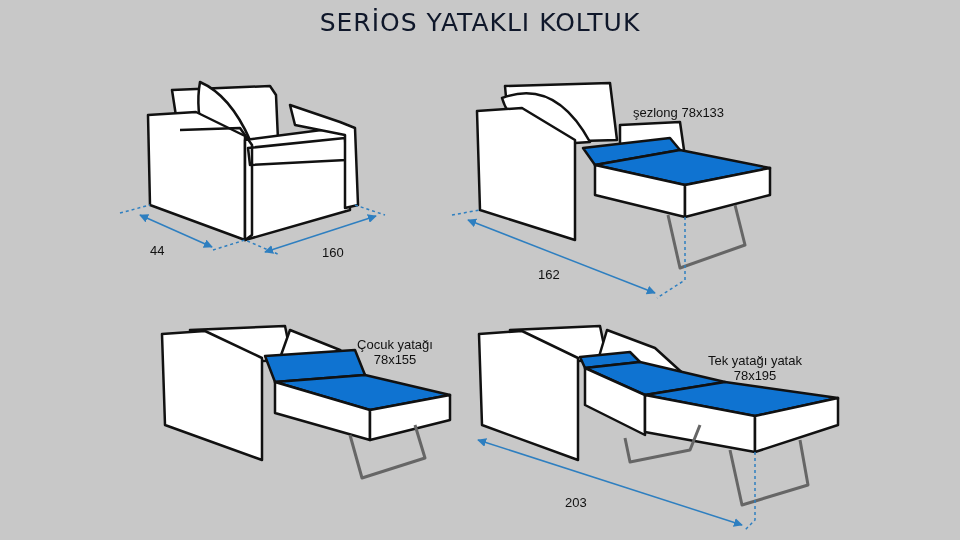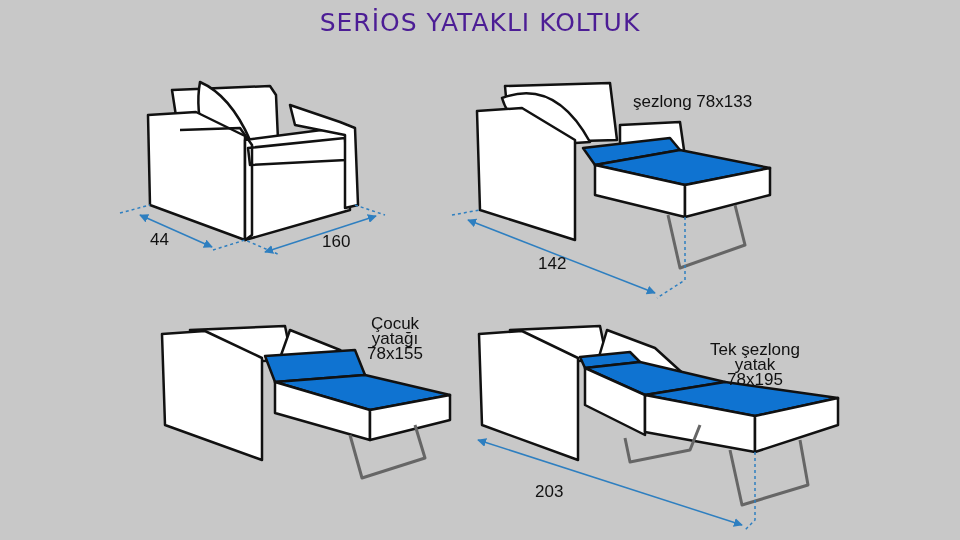--- a/index.html
+++ b/index.html
@@ -1,19 +1,19 @@
 <!DOCTYPE html>
 <html><head>
 <meta charset="utf-8">
 <style>
   html,body{margin:0;padding:0;}
   body{width:960px;height:540px;background:#c8c8c8;position:relative;overflow:hidden;font-family:"Liberation Sans",sans-serif;}
-  .title{position:absolute;top:8px;left:0;width:960px;text-align:center;font-family:"DejaVu Sans",sans-serif;font-size:25px;color:#4c1d95;letter-spacing:1px;}
+  .title{position:absolute;top:8px;left:0;width:960px;text-align:center;font-family:"DejaVu Sans",sans-serif;font-size:25px;color:#0f172a;letter-spacing:1px;}
   svg.main{position:absolute;top:0;left:0;}
-  .lbl{position:absolute;font-size:17px;color:#111;text-align:center;line-height:15px;}
+  .lbl{position:absolute;font-size:13px;color:#111;text-align:center;line-height:15px;margin-top:11px;}
 </style>
 </head>
 <body>
 
 <div class="title">SERİOS YATAKLI KOLTUK</div>
 
 <svg class="main" width="960" height="540" viewBox="0 0 960 540">
   <defs>
     <marker id="arr" viewBox="0 0 10 10" refX="9" refY="5" markerWidth="6" markerHeight="6" orient="auto-start-reverse">
       <path d="M0,0 L10,5 L0,10 z" fill="#2e7fc0"></path>
@@ -83,24 +83,24 @@
     <path d="M755,452 L755,520 L745,530" stroke-dasharray="3,3"></path>
     <path d="M478,440 L742,525" marker-start="url(#arr)" marker-end="url(#arr)"></path>
   </g>
   </g>
 </svg>
 
 <div class="lbl" style="left:150px;top:232px;">44</div>
 <div class="lbl" style="left:322px;top:234px;">160</div>
 
 <div class="lbl" style="left:633px;top:94px;">şezlong 78x133</div>
-<div class="lbl" style="left:538px;top:256px;">142</div>
+<div class="lbl" style="left:538px;top:256px;">162</div>
 
-<div class="lbl" style="left:350px;top:316px;width:90px;">
+<div class="lbl" style="left:350px;top:326px;width:90px;">
   <div>Çocuk yatağı</div>
   <div>78x155</div>
 </div>
 
 <div class="lbl" style="left:700px;top:342px;width:110px;">
-  <div>Tek şezlong yatak</div>
+  <div>Tek yatağı yatak</div>
   <div>78x195</div>
 </div>
-<div class="lbl" style="left:535px;top:484px;">203</div>
+<div class="lbl" style="left:565px;top:484px;">203</div>
 
 </body></html>

